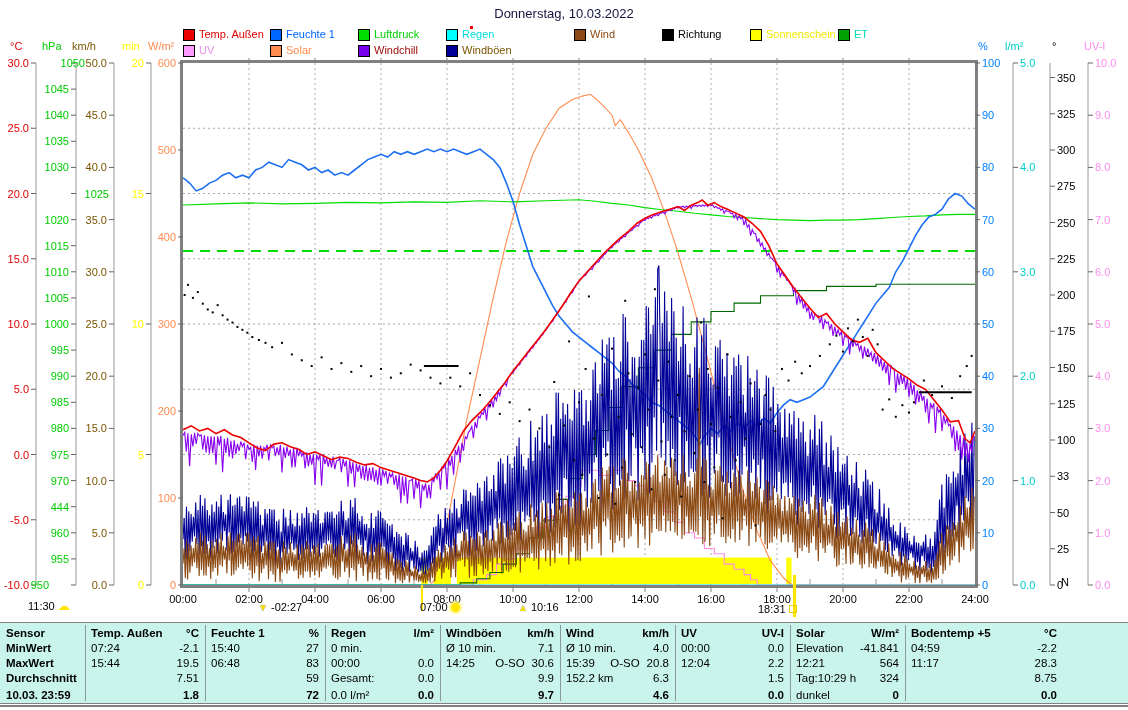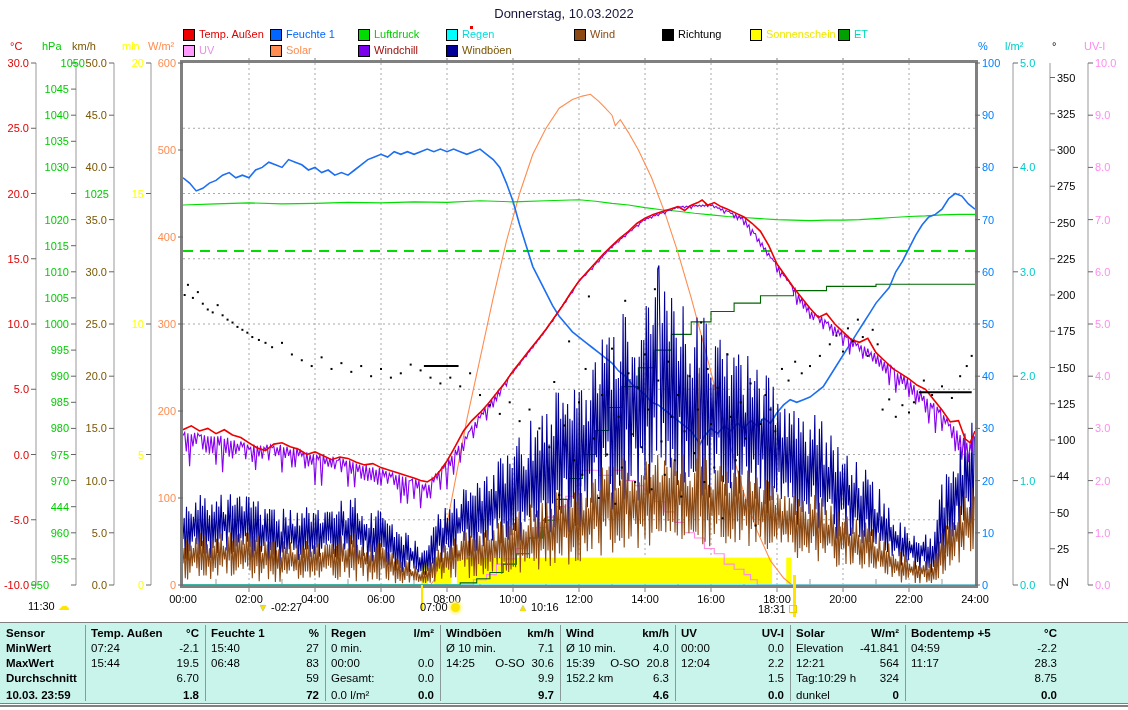--- a/index.html
+++ b/index.html
@@ -439,21 +439,21 @@
       <div class="tick-label" style="left: 1057px; top: 107.75px; color: rgb(0, 0, 0);">325</div>
       <div class="tick-label" style="left: 1057px; top: 144px; color: rgb(0, 0, 0);">300</div>
       <div class="tick-label" style="left: 1057px; top: 180.25px; color: rgb(0, 0, 0);">275</div>
       <div class="tick-label" style="left: 1057px; top: 216.5px; color: rgb(0, 0, 0);">250</div>
       <div class="tick-label" style="left: 1057px; top: 252.75px; color: rgb(0, 0, 0);">225</div>
       <div class="tick-label" style="left: 1057px; top: 289px; color: rgb(0, 0, 0);">200</div>
       <div class="tick-label" style="left: 1057px; top: 325.25px; color: rgb(0, 0, 0);">175</div>
       <div class="tick-label" style="left: 1057px; top: 361.5px; color: rgb(0, 0, 0);">150</div>
       <div class="tick-label" style="left: 1057px; top: 397.75px; color: rgb(0, 0, 0); text-align: center;">125</div>
       <div class="tick-label" style="left: 1057px; top: 434px; color: rgb(0, 0, 0);">100</div>
-      <div class="tick-label" style="left: 1057px; top: 470.25px; color: rgb(0, 0, 0);">44</div>
+      <div class="tick-label" style="left: 1057px; top: 470.25px; color: rgb(0, 0, 0);">33</div>
       <div class="tick-label" style="left: 1057px; top: 506.5px; color: rgb(0, 0, 0);">50</div>
       <div class="tick-label" style="left: 1057px; top: 542.75px; color: rgb(0, 0, 0);">25</div>
       <div class="tick-label" style="left: 1057px; top: 579px; color: rgb(0, 0, 0);">0</div>
       <div class="axis-head" style="left: 1084px; top: 40px; color: rgb(255, 140, 240);">UV-I</div>
       <div class="tick-label" style="left: 1095px; top: 57px; color: rgb(255, 140, 240);">10.0</div>
       <div class="tick-label" style="left: 1095px; top: 109.2px; color: rgb(255, 140, 240);">9.0</div>
       <div class="tick-label" style="left: 1095px; top: 161.4px; color: rgb(255, 140, 240);">8.0</div>
       <div class="tick-label" style="left: 1095px; top: 213.6px; color: rgb(255, 140, 240);">7.0</div>
       <div class="tick-label" style="left: 1095px; top: 265.8px; color: rgb(255, 140, 240);">6.0</div>
       <div class="tick-label" style="left: 1095px; top: 318px; color: rgb(255, 140, 240);">5.0</div>
@@ -564,21 +564,21 @@
           <span class="tvalue">-2.1</span>
         </div>
         <div class="trow ">
           <span class="tlabel">15:44</span>
           <span class="sp"></span>
           <span class="tvalue">19.5</span>
         </div>
         <div class="trow ">
           <span class="tlabel"></span>
           <span class="sp"></span>
-          <span class="tvalue">6.70</span>
+          <span class="tvalue">7.51</span>
         </div>
         <div class="trow last">
           <span class="tlabel"></span>
           <span class="sp"></span>
           <span class="tvalue b">1.8</span>
         </div>
       </div>
       <div class="tcol" style="left: 205px; width: 114px;">
         <div class="trow first">
           <span class="tlabel b">Feuchte 1</span>

